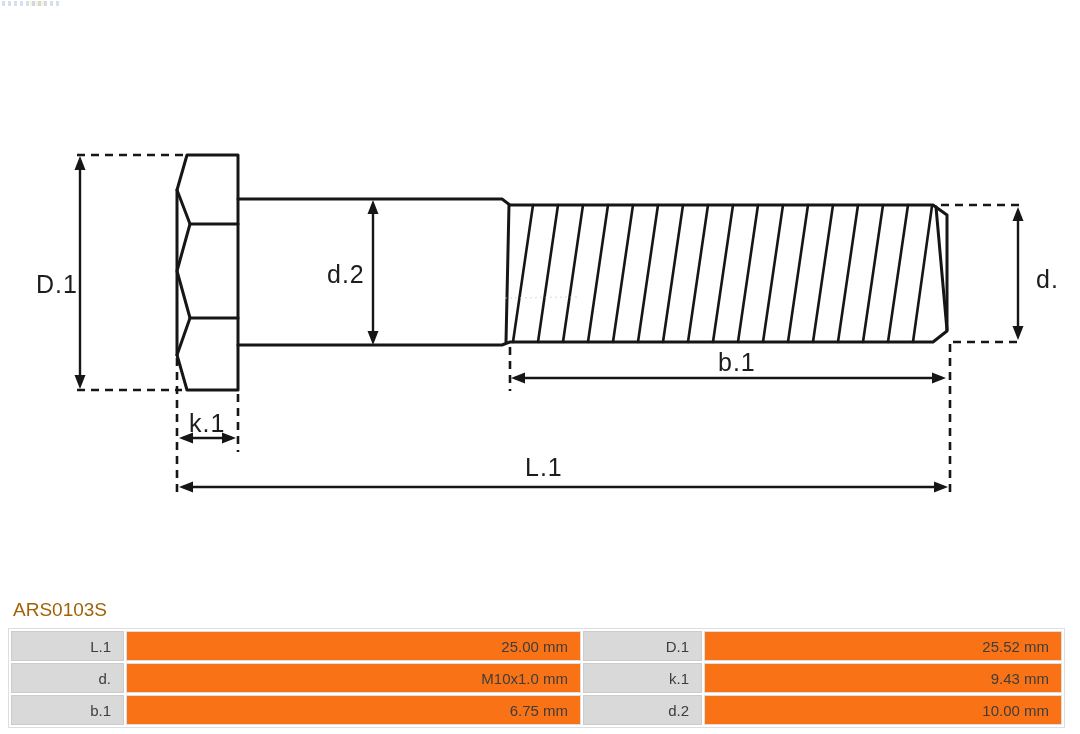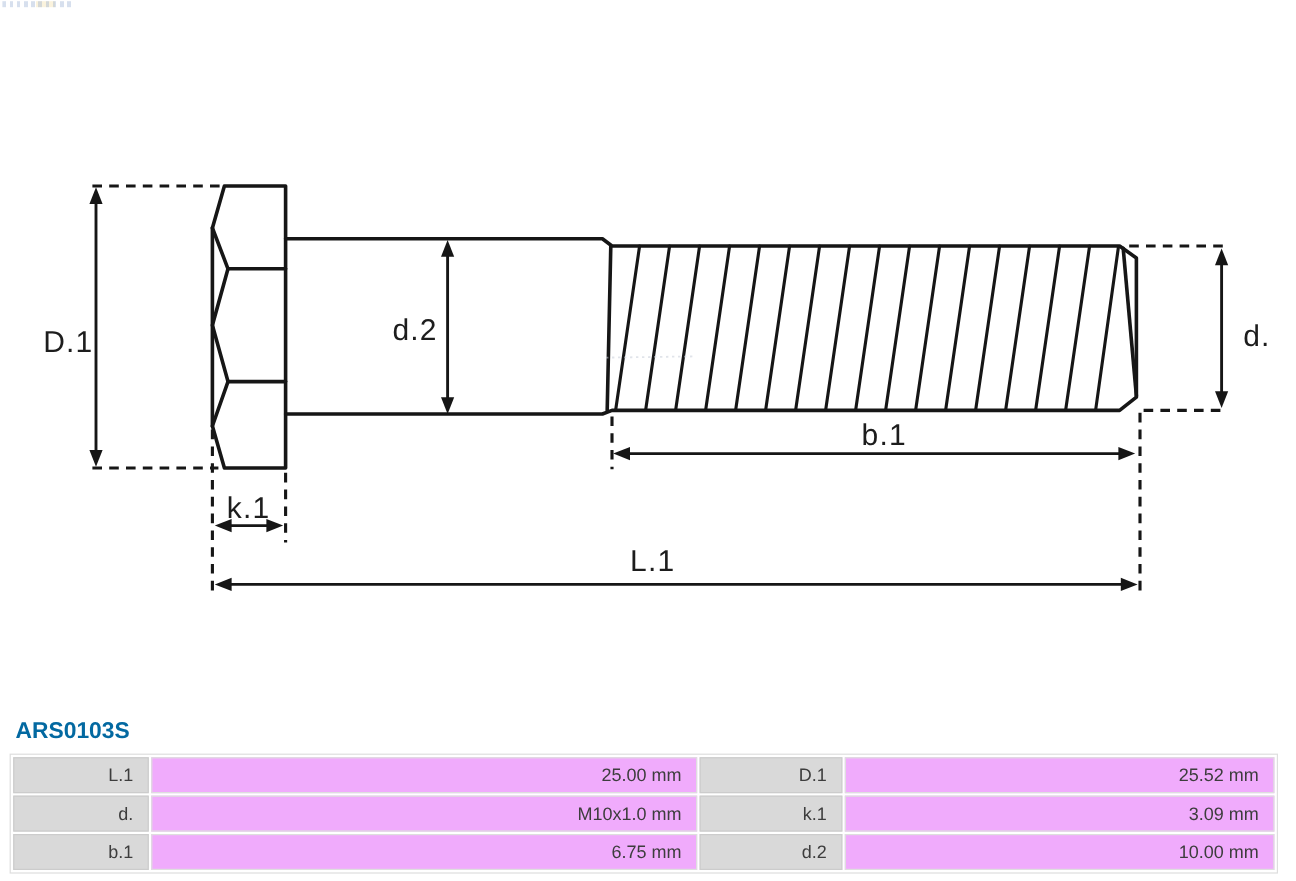--- a/index.html
+++ b/index.html
@@ -31,22 +31,22 @@
     font-size: 25px;
     fill: #1d1d1d;
     letter-spacing: 1px;
   }
 
   .part-number {
     position: absolute;
     top: 599px;
     left: 13px;
     font-size: 19px;
-    color: #0369a1;
-    font-weight: 700;
+    color: #a16207;
+    font-weight: 400;
     cursor: pointer;
   }
 
   table.spec-table {
     position: absolute;
     top: 628px;
     left: 8px;
     border-collapse: separate;
     border-spacing: 2px;
     border: 1px solid #dedede;
@@ -62,21 +62,21 @@
     padding: 0 12px 0 6px;
     white-space: nowrap;
     overflow: hidden;
   }
   td.cell-label {
     background: #d9d9d9;
     border: 1px solid #cccccc;
     padding-right: 10px;
   }
   td.cell-value {
-    background: #f0abfc;
+    background: #f97316;
     border: 1px solid #dedede;
   }
 </style>
 </head>
 <body>
 
 <div id="stage">
 
   <div class="artifact-strip"></div>
 
@@ -183,21 +183,21 @@
       <tr>
         <td class="cell-label">L.1</td>
         <td class="cell-value">25.00 mm</td>
         <td class="cell-label">D.1</td>
         <td class="cell-value">25.52 mm</td>
       </tr>
       <tr>
         <td class="cell-label">d.</td>
         <td class="cell-value">M10x1.0 mm</td>
         <td class="cell-label">k.1</td>
-        <td class="cell-value">3.09 mm</td>
+        <td class="cell-value">9.43 mm</td>
       </tr>
       <tr>
         <td class="cell-label">b.1</td>
         <td class="cell-value">6.75 mm</td>
         <td class="cell-label">d.2</td>
         <td class="cell-value">10.00 mm</td>
       </tr>
     </tbody>
   </table>
 

